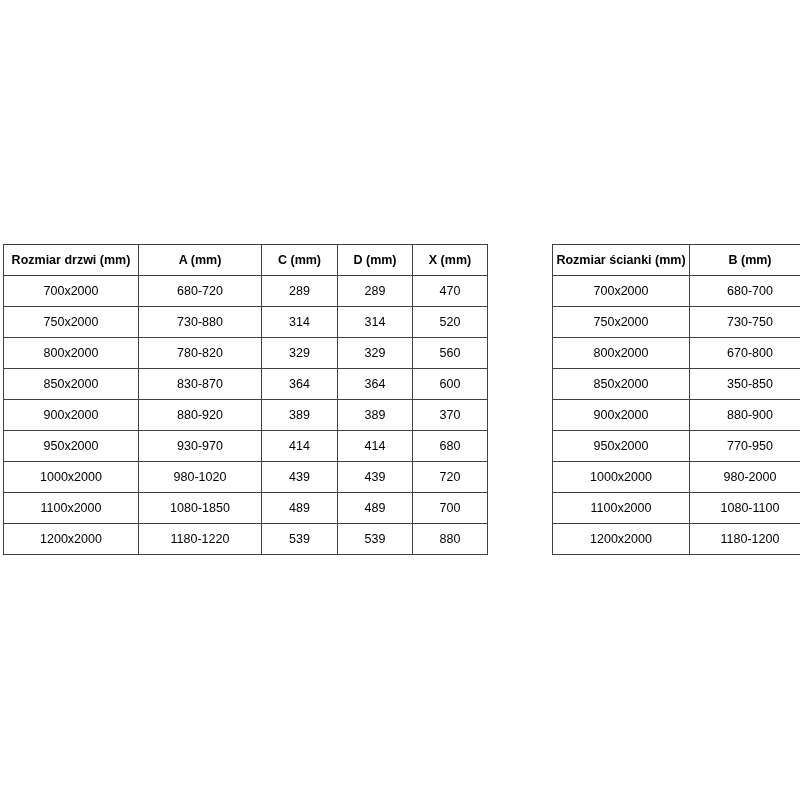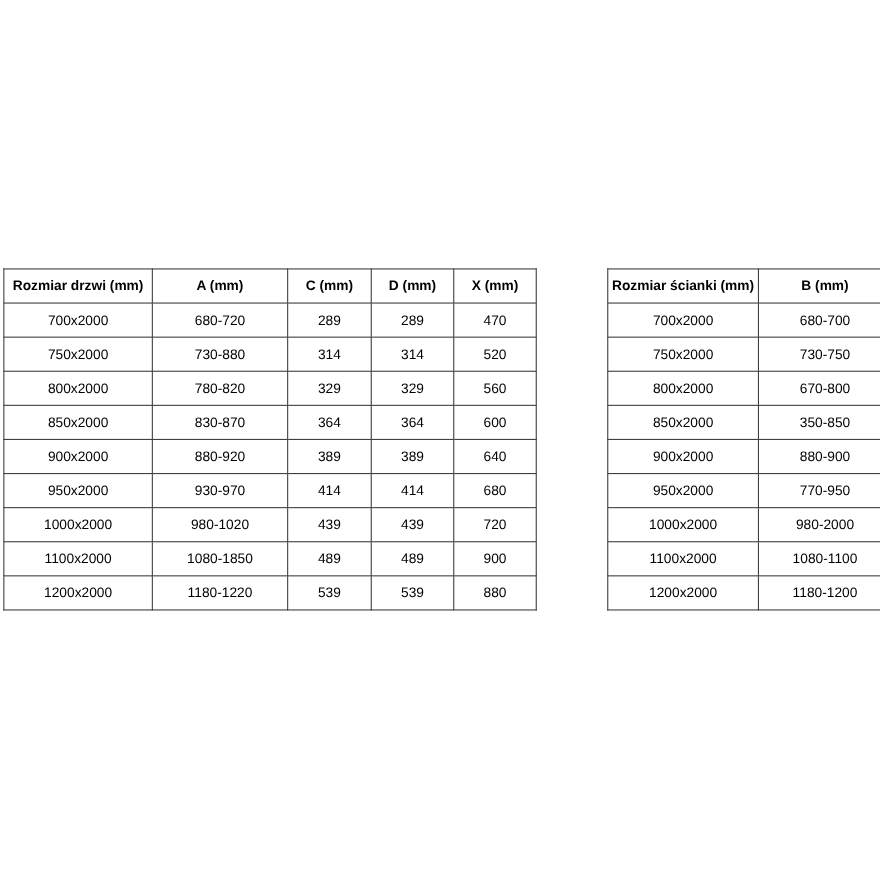--- a/index.html
+++ b/index.html
@@ -98,42 +98,42 @@
           <td>830-870</td>
           <td>364</td>
           <td>364</td>
           <td>600</td>
         </tr>
         <tr>
           <td>900x2000</td>
           <td>880-920</td>
           <td>389</td>
           <td>389</td>
-          <td>640</td>
+          <td>370</td>
         </tr>
         <tr>
           <td>950x2000</td>
           <td>930-970</td>
           <td>414</td>
           <td>414</td>
           <td>680</td>
         </tr>
         <tr>
           <td>1000x2000</td>
           <td>980-1020</td>
           <td>439</td>
           <td>439</td>
           <td>720</td>
         </tr>
         <tr>
           <td>1100x2000</td>
           <td>1080-1850</td>
           <td>489</td>
           <td>489</td>
-          <td>900</td>
+          <td>700</td>
         </tr>
         <tr>
           <td>1200x2000</td>
           <td>1180-1220</td>
           <td>539</td>
           <td>539</td>
           <td>880</td>
         </tr>
       </tbody>
   </table>

